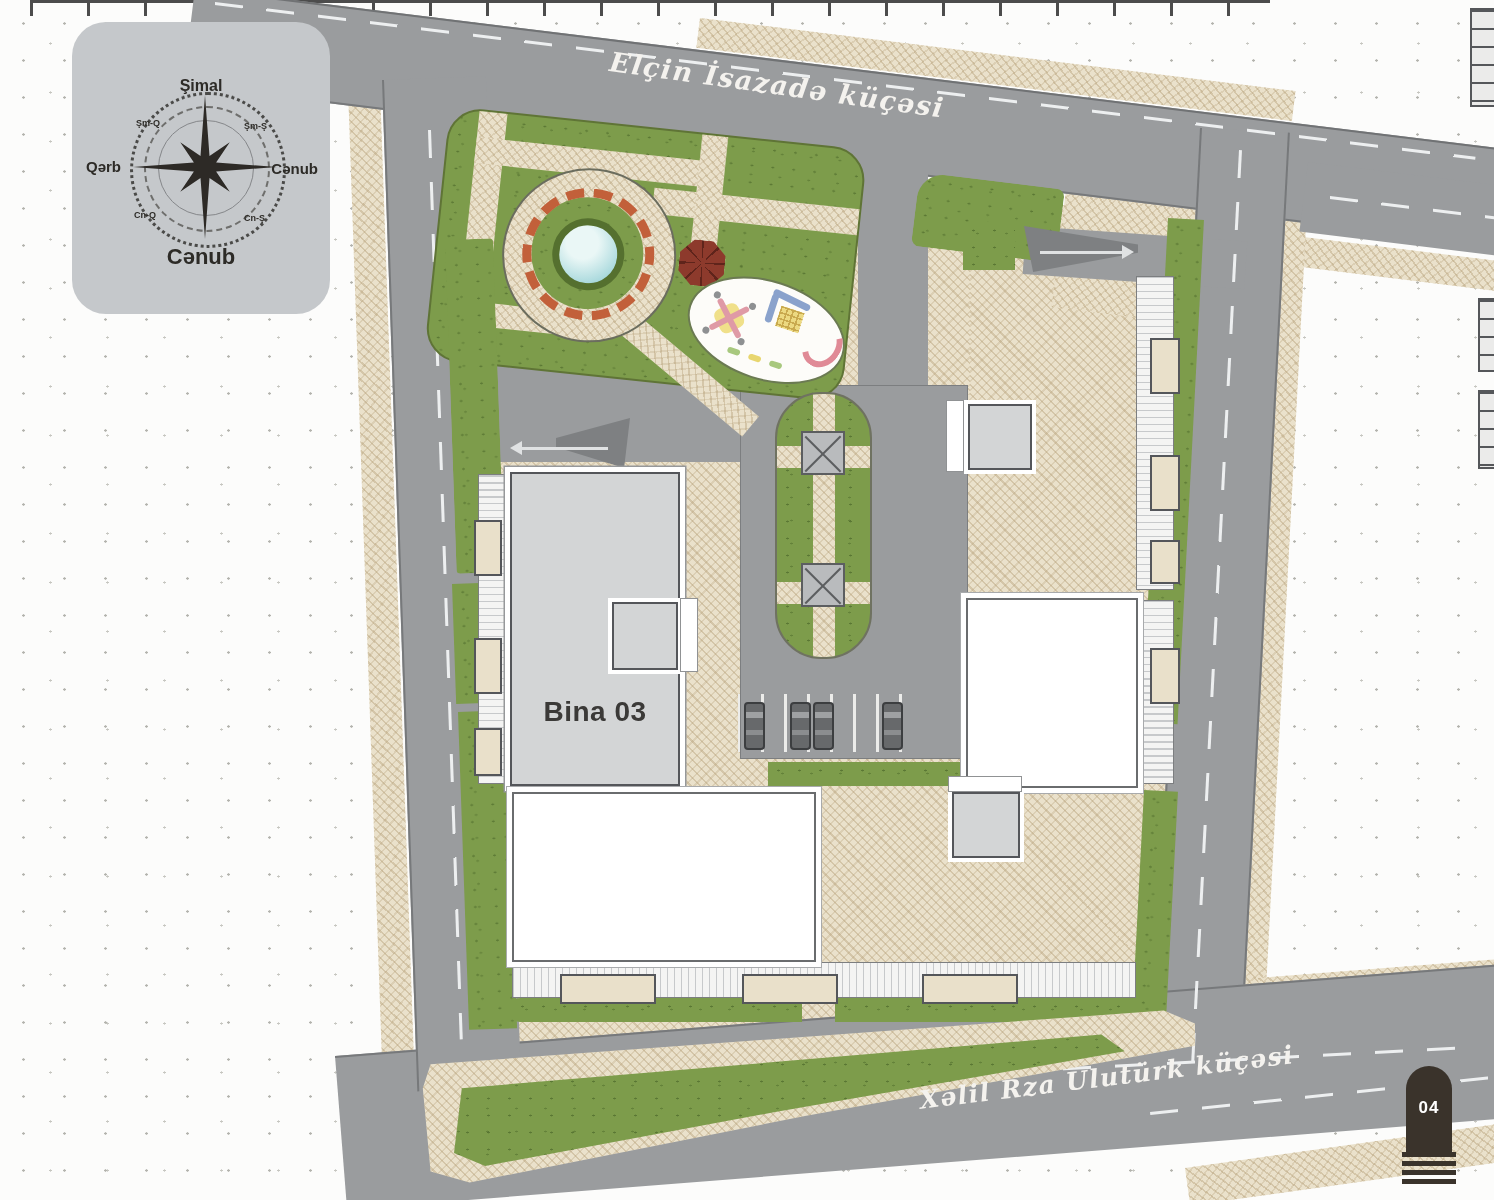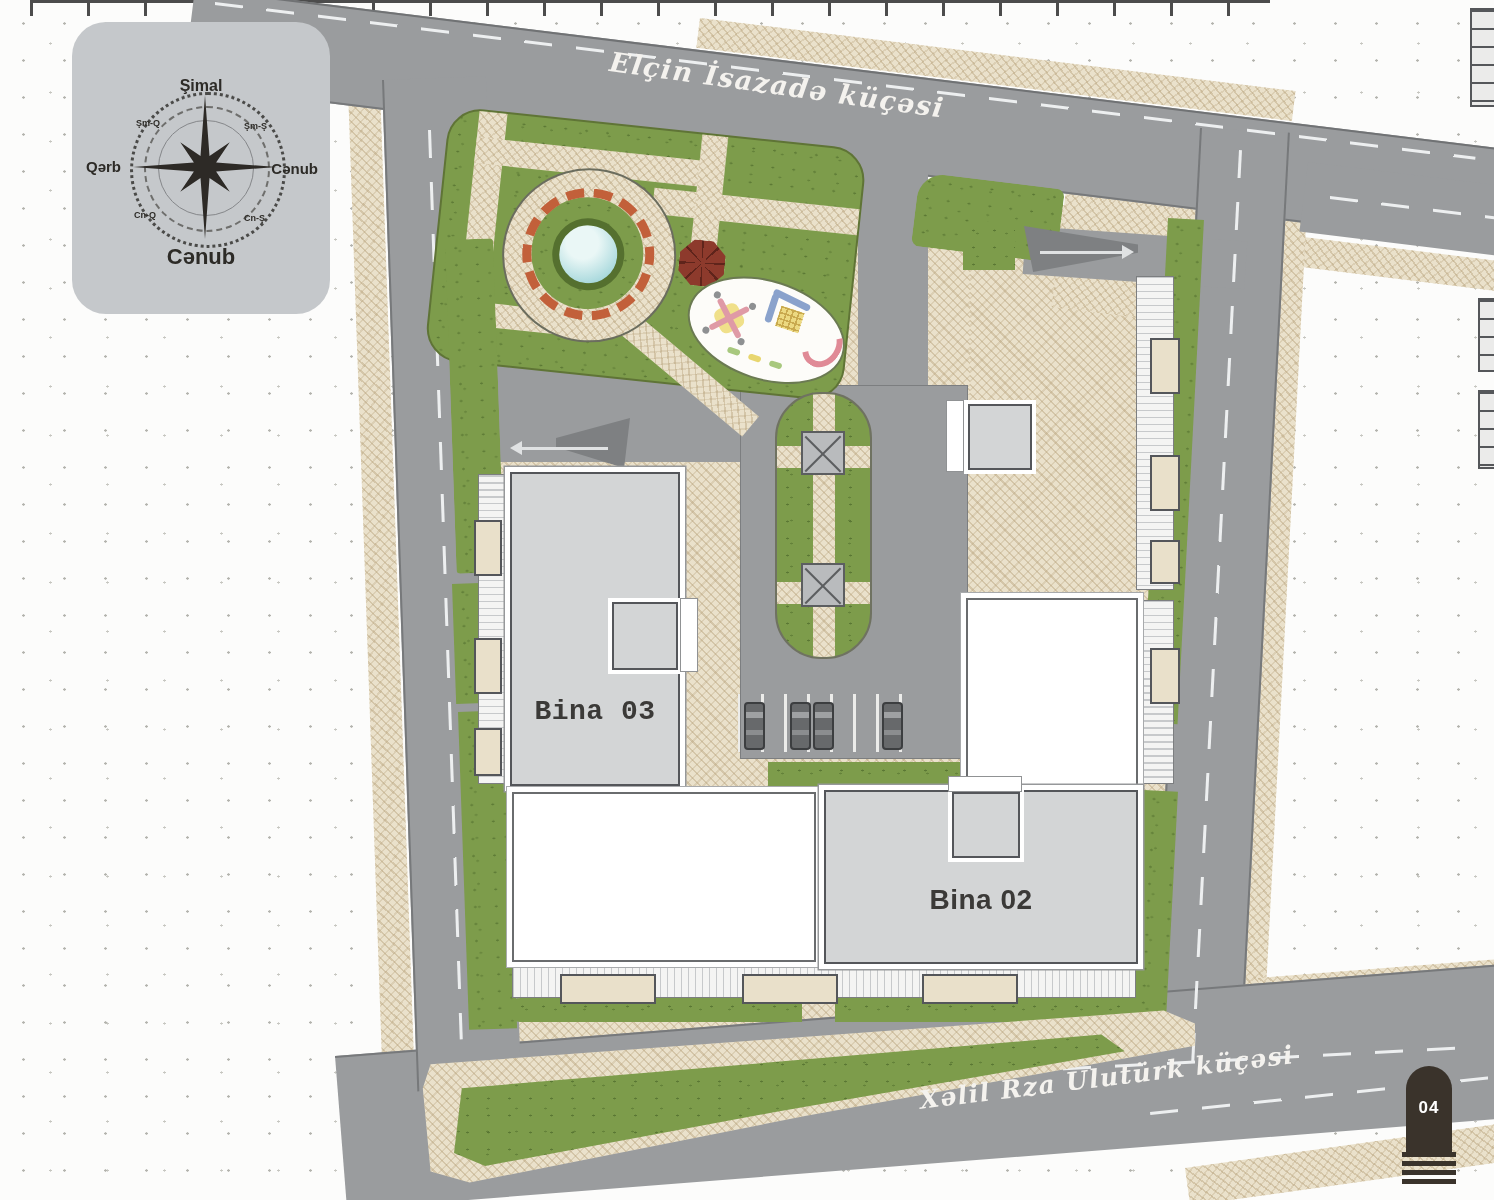--- a/index.html
+++ b/index.html
@@ -171,35 +171,32 @@
   <div class="abs notch" style="left:474px;top:520px;width:24px;height:52px;"></div>
   <div class="abs notch" style="left:474px;top:638px;width:24px;height:52px;"></div>
   <div class="abs notch" style="left:474px;top:728px;width:24px;height:44px;"></div>
 
   <div class="abs balc-h" style="left:512px;top:962px;width:622px;height:34px;"></div>
   <div class="abs notch" style="left:560px;top:974px;width:92px;height:26px;"></div>
   <div class="abs notch" style="left:742px;top:974px;width:92px;height:26px;"></div>
   <div class="abs notch" style="left:922px;top:974px;width:92px;height:26px;"></div>
 
   <div class="abs bld" style="left:510px;top:472px;width:166px;height:310px;">
-    <div class="bld-label abs" style="left:0;right:0;top:222px;font-family:Liberation Mono, monospace;">Bina 03</div>
+    <div class="bld-label abs" style="left:0;right:0;top:222px;">Bina 03</div>
   </div>
   <div class="abs" style="left:612px;top:602px;width:62px;height:64px;background:#d3d5d6;border:2px solid #54565a;box-shadow:0 0 0 4px #fff;"></div>
   <div class="abs" style="left:680px;top:598px;width:16px;height:72px;background:#fff;border:1.5px solid #909294;"></div>
 
   <div class="abs bld-white" style="left:512px;top:792px;width:300px;height:166px;"></div>
 
   <div class="abs" style="left:968px;top:404px;width:60px;height:62px;background:#d3d5d6;border:2px solid #54565a;box-shadow:0 0 0 4px #fff;"></div>
   <div class="abs" style="left:946px;top:400px;width:16px;height:70px;background:#fff;border:1.5px solid #909294;"></div>
 
   <div class="abs bld-white" style="left:966px;top:598px;width:168px;height:186px;"></div>
 
-  <div class="abs bld" style="left:824px;top:790px;width:310px;height:170px;">
-    <div class="bld-label abs" style="left:0;right:0;top:92px;">Bina 02</div>
-  </div>
   <div class="abs" style="left:952px;top:792px;width:64px;height:62px;background:#d3d5d6;border:2px solid #54565a;box-shadow:0 0 0 4px #fff;"></div>
   <div class="abs" style="left:948px;top:776px;width:72px;height:14px;background:#fff;border:1.5px solid #909294;"></div>
 
   <div class="abs stub" style="left:1478px;top:298px;width:16px;height:70px;"></div>
   <div class="abs stub" style="left:1478px;top:390px;width:16px;height:75px;"></div>
   <div class="abs stub" style="left:1470px;top:8px;width:24px;height:95px;"></div>
 
   <div class="abs" style="left:72px;top:22px;width:258px;height:292px;background:#c5c8cb;border-radius:34px;">
     <div class="ring" style="left:58px;top:70px;width:150px;height:150px;border:3px dotted #4a4a48;"></div>
     <div class="ring" style="left:72px;top:84px;width:122px;height:122px;border:2px dashed #6e6e6c;"></div>

